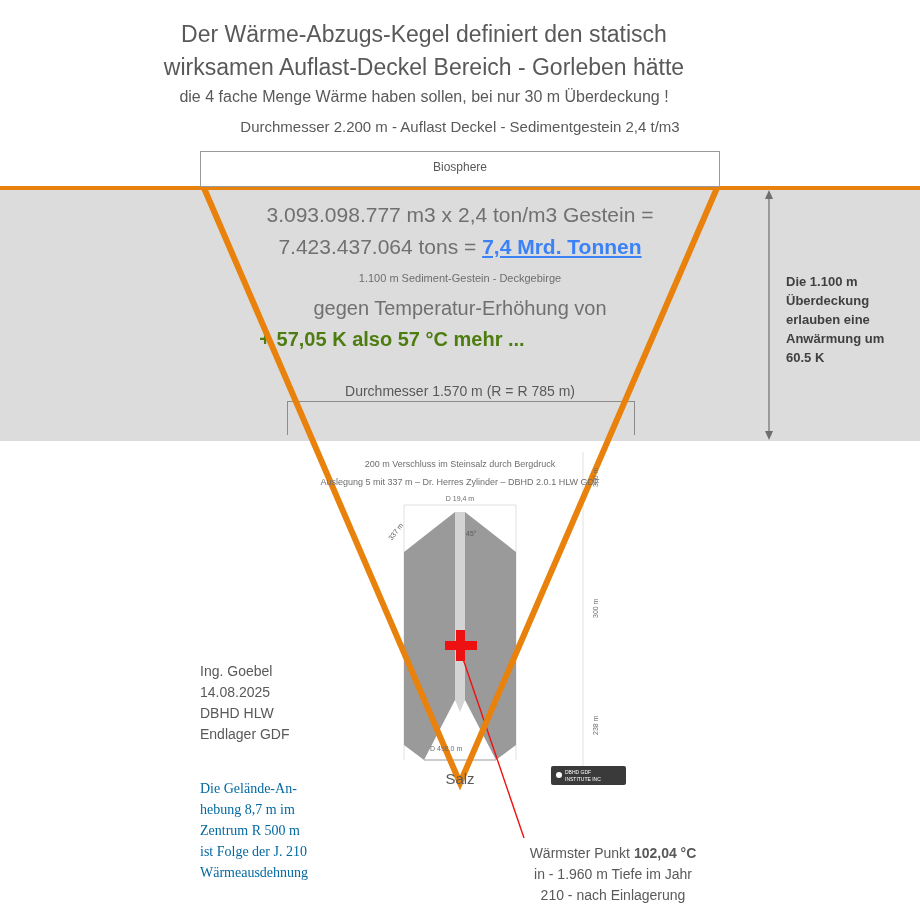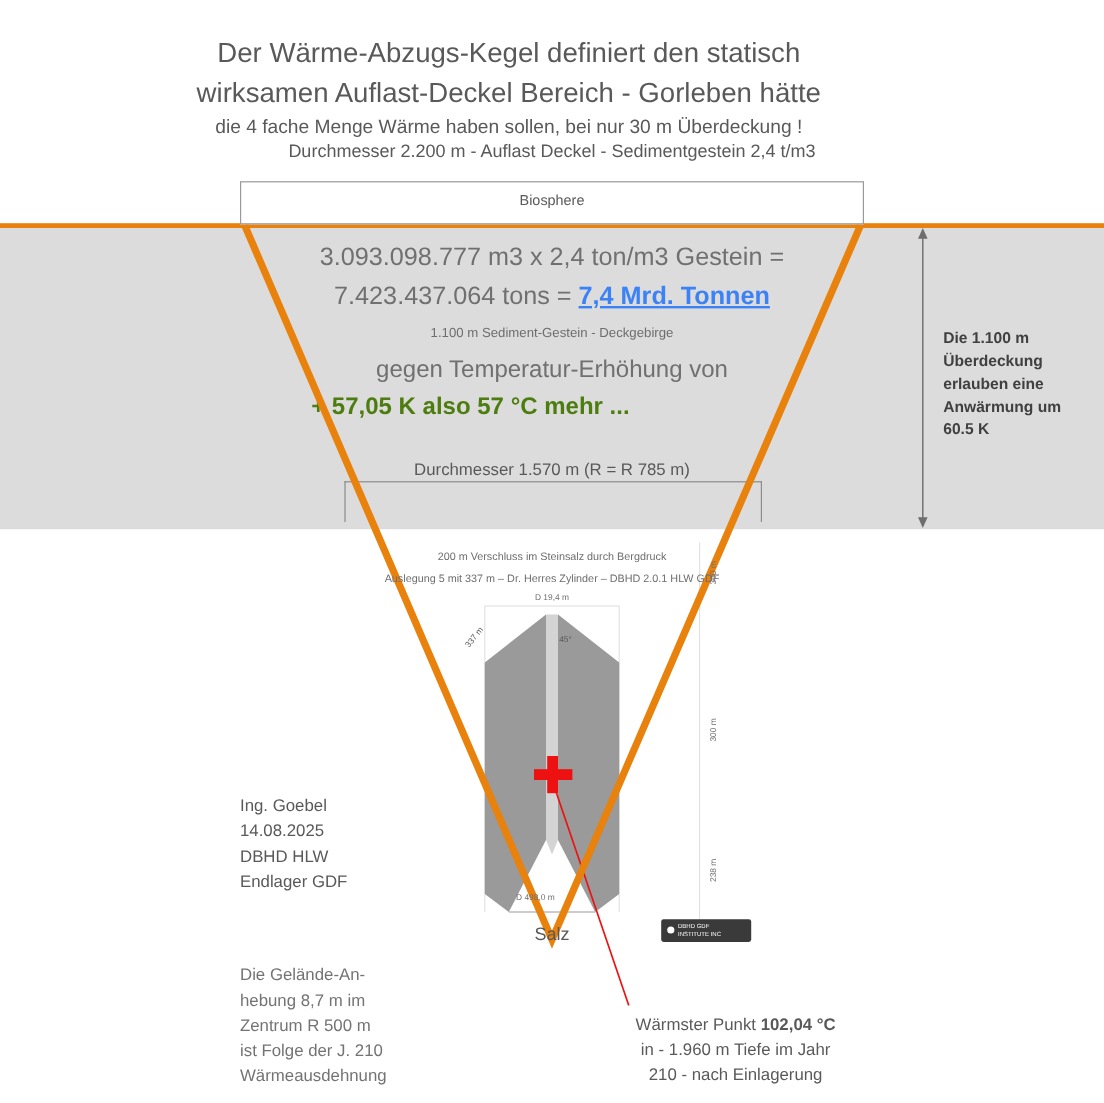--- a/index.html
+++ b/index.html
@@ -37,21 +37,21 @@
     top: 186px;
     width: 920px;
     height: 4px;
     background: #e8820c;
   }
 
   
   .title-block {
     position: absolute;
     left: 0;
-    top: 28px;
+    top: 18px;
     width: 848px;
     text-align: center;
   }
   .title-line1 {
     font-size: 23px;
     color: #595959;
     line-height: 33px;
   }
   .title-line2 {
     font-size: 23px;
@@ -290,24 +290,25 @@
     position: absolute;
     left: 200px;
     top: 661px;
     font-size: 14px;
     color: #595959;
     line-height: 21px;
   }
   .ground-block {
     position: absolute;
     left: 200px;
-    top: 802px;
+    top: 778px;
     font-size: 14px;
-    color: #737373;
+    color: #0369a1;
     line-height: 21px;
+    font-family: Liberation Serif, serif;
   }
 
   
   .hot-note {
     position: absolute;
     left: 468px;
     top: 843px;
     width: 290px;
     text-align: center;
     font-size: 14px;

